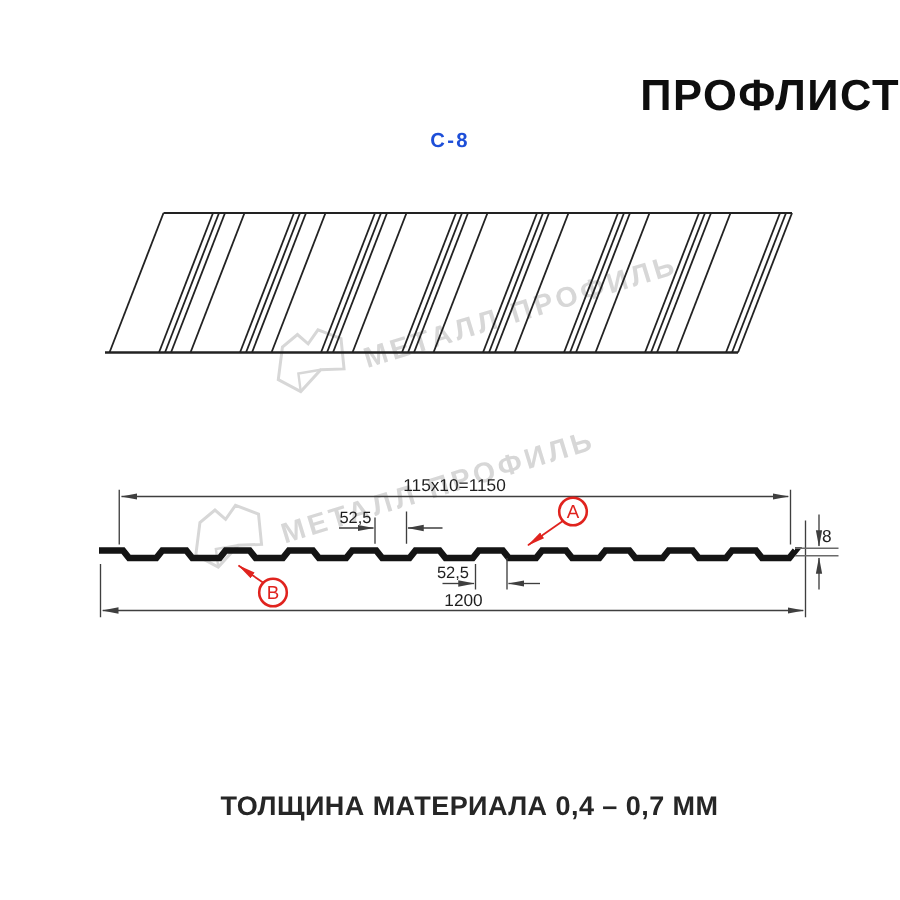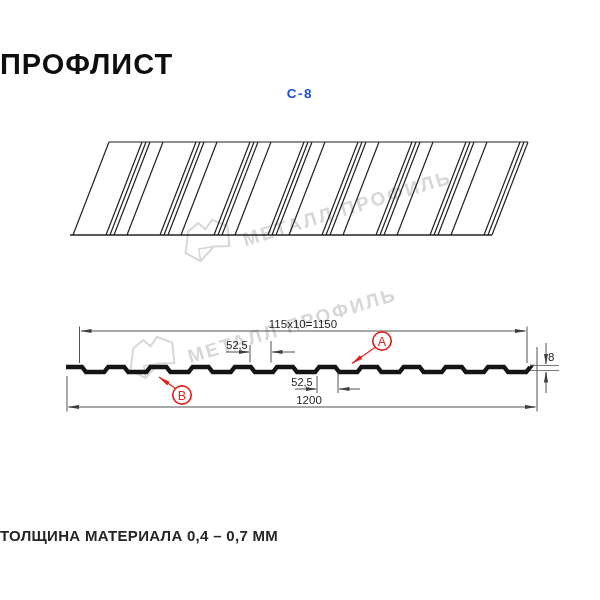--- a/index.html
+++ b/index.html
@@ -1,30 +1,30 @@
 <!DOCTYPE html>
 <html><head>
 <meta charset="utf-8">
 <style>
   html,body{margin:0;padding:0;}
   body{
     width:600px;height:600px;position:relative;overflow:hidden;
     background:#ffffff;font-family:"Liberation Sans",sans-serif;
   }
   .title{
-    position:absolute;top:48px;left:0;width:600px;text-align:left;
+    position:absolute;top:48px;left:0;width:600px;text-align:right;
     font-size:29px;font-weight:bold;letter-spacing:1px;color:#0e0e0e;
   }
   .subtitle{
     position:absolute;top:86px;left:0;width:600px;text-align:center;
     font-size:13.5px;font-weight:bold;letter-spacing:1.5px;color:#1d4ed8;
   }
   .footer{
-    position:absolute;top:527px;left:0;width:479px;text-align:left;
-    font-size:15px;font-weight:bold;letter-spacing:.3px;color:#262626;
+    position:absolute;top:527px;left:0;width:479px;text-align:right;
+    font-size:18px;font-weight:bold;letter-spacing:.3px;color:#262626;
   }
   .wm{
     position:absolute;display:flex;align-items:flex-end;gap:9px;
     transform:rotate(-17deg);transform-origin:0 100%;
     color:#d7d7d7;z-index:1;pointer-events:none;height:42px;
   }
   .wm .wm-text{
     font-size:19px;font-weight:bold;letter-spacing:2.5px;
     white-space:nowrap;line-height:1.05;
   }

